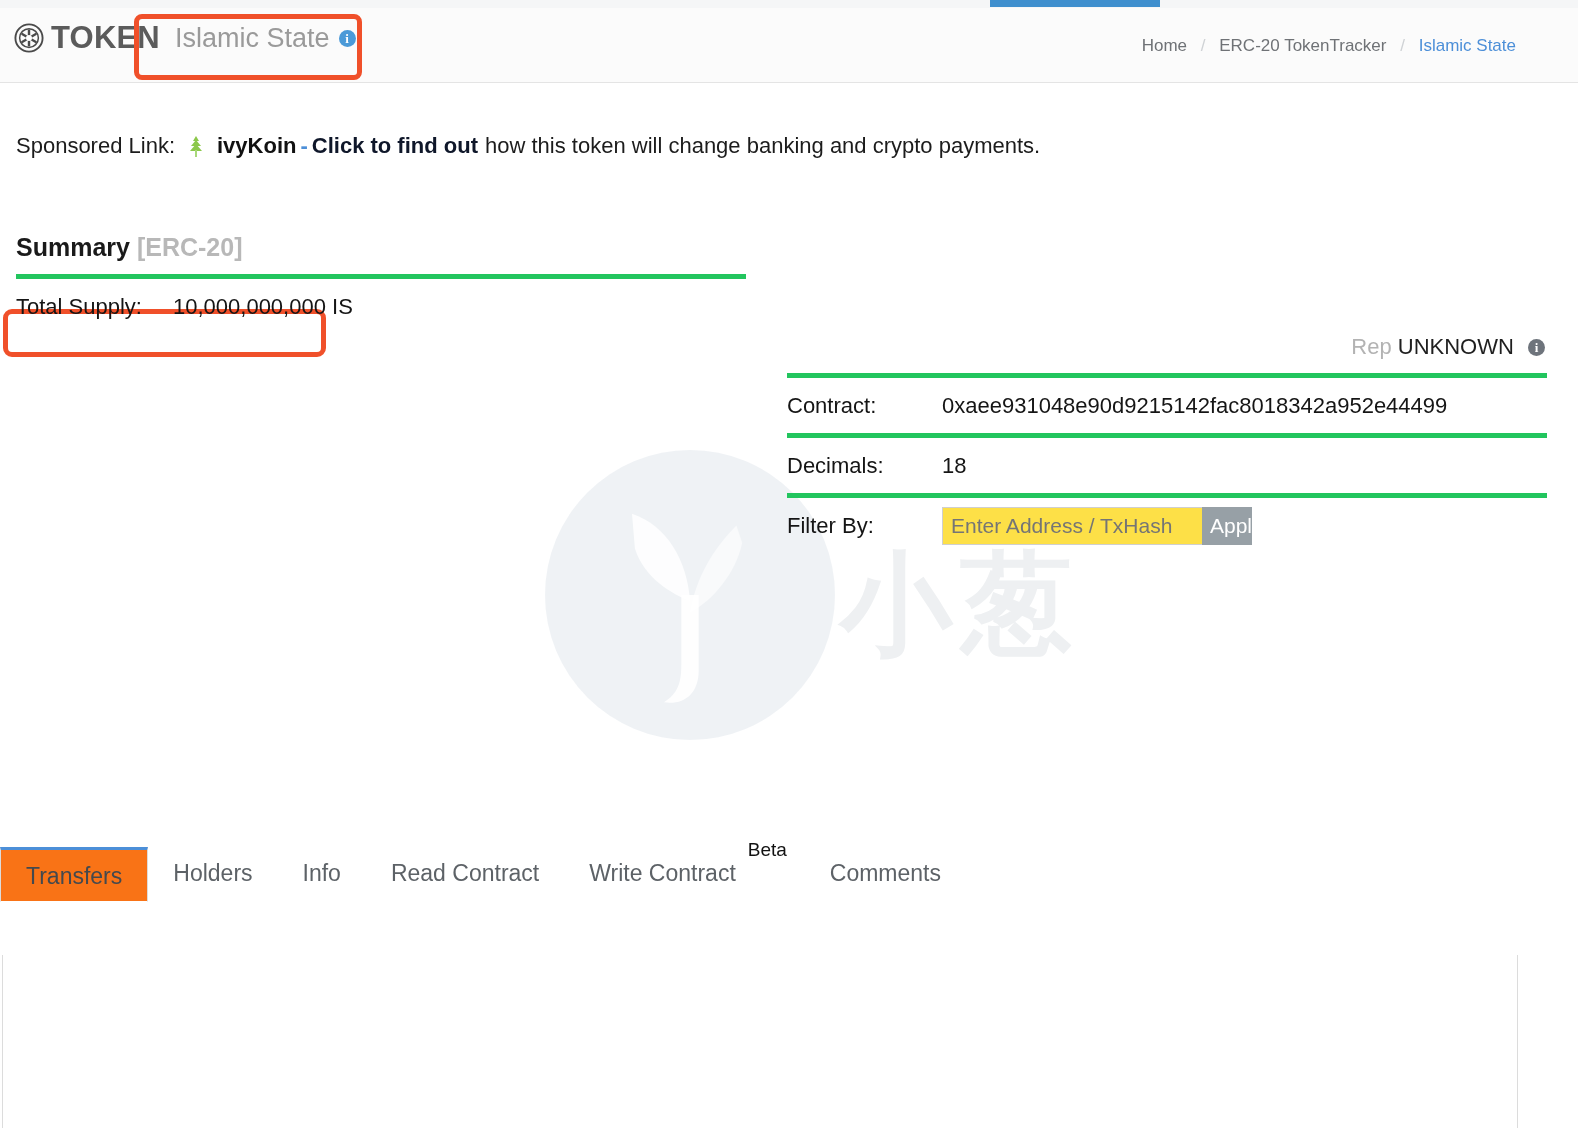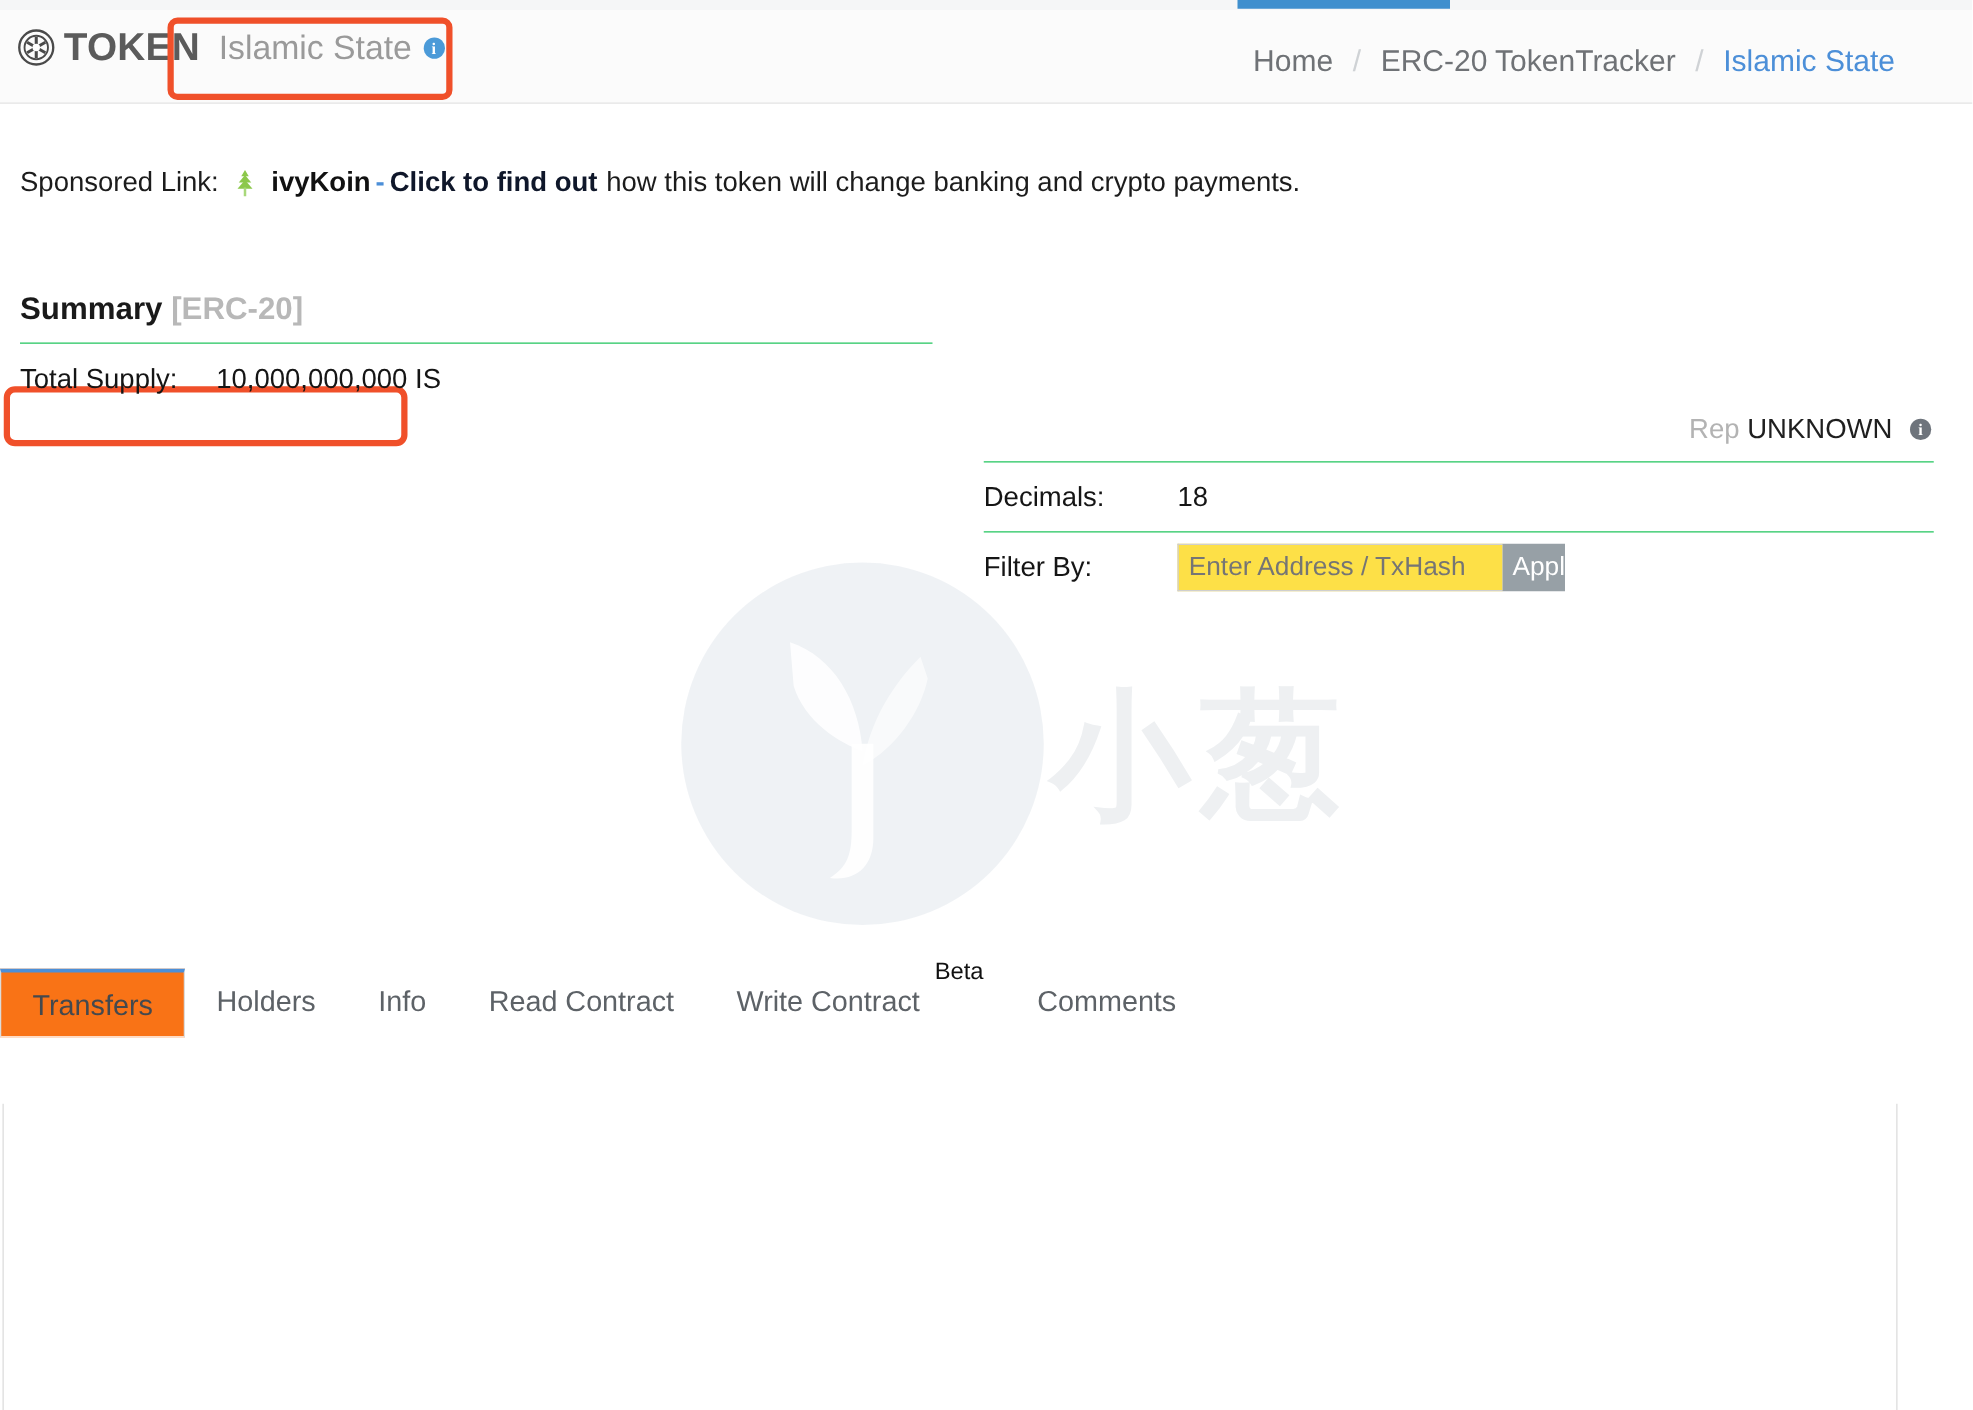--- a/index.html
+++ b/index.html
@@ -94,21 +94,21 @@
     border: 5px solid #f0502a;
     border-radius: 8px;
     box-sizing: border-box;
     pointer-events: none;
   }
 
   .breadcrumb {
     position: absolute;
     right: 62px;
     top: 28px;
-    font-size: 24px;
+    font-size: 17px;
     color: #6f7276;
   }
   .breadcrumb .sep { color: #cfd2d5; margin: 0 9px; }
   .breadcrumb .crumb-active { color: #4c8fd8; }
 
   
   .sponsored {
     position: absolute;
     top: 133px;
     left: 16px;
@@ -166,21 +166,21 @@
     font-weight: bold;
     font-family: "Liberation Serif", serif;
     text-align: center;
     line-height: 17px;
     margin-left: 8px;
     vertical-align: 2px;
   }
   .srow {
     display: flex;
     align-items: center;
-    border-top: 1px solid #22c55e;
+    border-top: 5px solid #22c55e;
     height: 55px;
     font-size: 22px;
     color: #151515;
   }
   .srow .k { width: 157px; flex: none; }
   .summary-right .srow .k { width: 155px; }
   .srow .v { color: #151515; }
   .srow .v a, .link { color: #4c8fd8; text-decoration: none; }
   .highlight-box-holders {
     position: absolute;
@@ -390,20 +390,24 @@
 <div class="highlight-box-holders"></div>
 
 <div class="summary-right above">
   <div class="rep-line">
     <span class="rep-word">Rep</span>
     <span>UNKNOWN</span>
     <span class="info-badge-dark">i</span>
   </div>
 
   <div class="srow">
+    <span class="k">Contract:</span>
+    <span class="v link">0xaee931048e90d9215142fac8018342a952e44499</span>
+  </div>
+  <div class="srow">
     <span class="k">Decimals:</span>
     <span class="v">18</span>
   </div>
   <div class="srow">
     <span class="k">Filter By:</span>
     <span class="filter-field">
       <input class="filter-input" type="text" placeholder="Enter Address / TxHash" style="">
       <button class="filter-apply">Apply</button>
     </span>
   </div>

